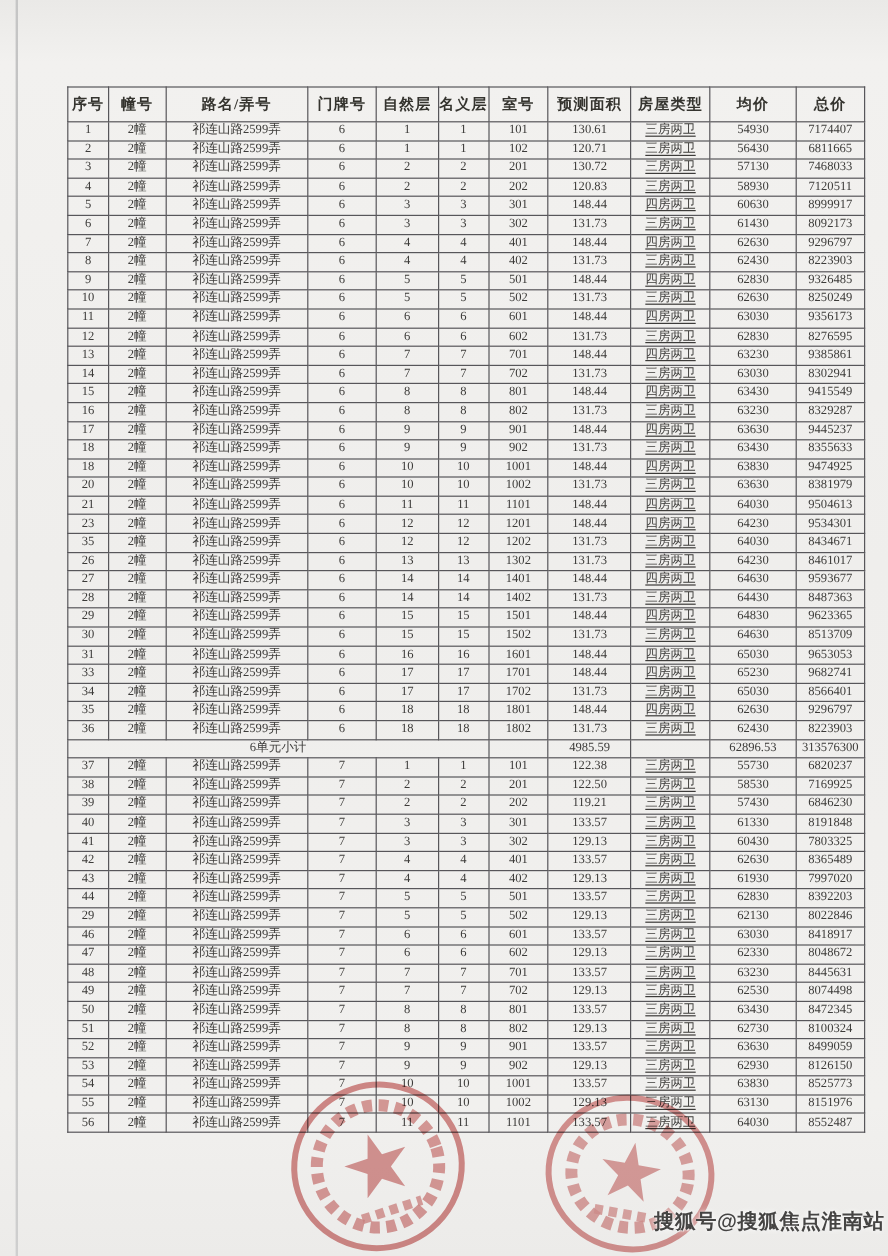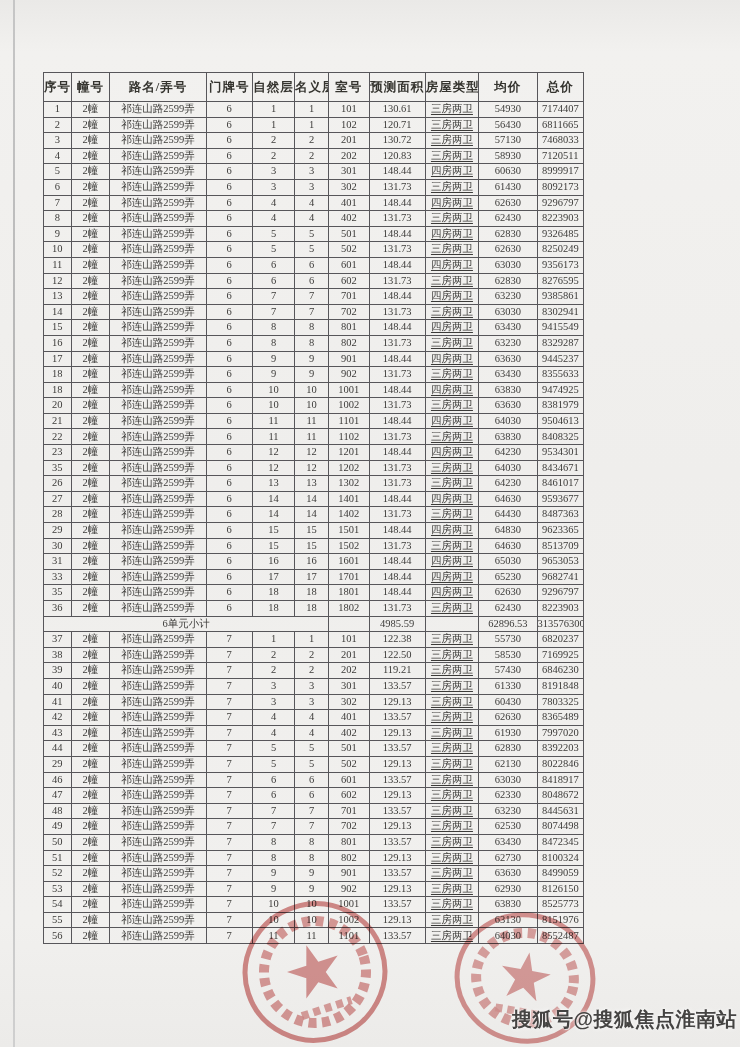--- a/index.html
+++ b/index.html
@@ -4,37 +4,37 @@
 <style>
   html,body{margin:0;padding:0;}
   body{
     width:740px;height:1047px;position:relative;overflow:hidden;
     background:linear-gradient(180deg,#eae9e7 0%,#f2f1ef 5%,#efeeec 45%,#f1f0ee 88%,#ecebe9 100%);
     font-family:"Liberation Serif", serif;
   }
   .scan-edge{position:absolute;left:13px;top:0;width:2px;height:100%;
     background:linear-gradient(180deg,#c6c6c6,#b5b5b5 40%,#cfcfcf);}
   .price-table{
-    position:absolute;left:43px;top:72px;width:541px;
+    position:absolute;left:56px;top:72px;width:665px;
     border-collapse:collapse;table-layout:fixed;
   }
   .price-table th,.price-table td{
     border:1px solid #57565a;text-align:center;padding:0;
     color:#3c3b39;overflow:hidden;white-space:nowrap;
   }
   .price-table th{height:28px;font-size:12.5px;font-weight:bold;letter-spacing:1px;color:#35342f;}
   .price-table td{height:14.6px;font-size:10.5px;line-height:1;}
   .price-table td.u{text-decoration:underline;text-underline-offset:2px;margin-top:38px;}
   .stamp{position:absolute;mix-blend-mode:multiply;filter:blur(0.45px);pointer-events:none;}
   .stamp-left{left:236px;top:895px;}
   .stamp-right{left:450px;top:910px;}
   .watermark{
     position:absolute;top:1006px;right:3px;
     font-family:"Liberation Sans", sans-serif;
-    font-weight:bold;font-size:20px;letter-spacing:0.5px;color:#454443;
+    font-weight:bold;font-size:17px;letter-spacing:0.5px;color:#454443;
     text-shadow:0 0 2px rgba(255,255,255,.95), 0 0 5px rgba(255,255,255,.8), 1px 1px 0 rgba(230,230,230,.7);
   }
 </style>
 </head>
 <body>
 
 <div class="scan-edge"></div>
 
 <table class="price-table">
   <colgroup>
@@ -333,33 +333,20 @@
         <td>6</td>
         <td>11</td>
         <td>11</td>
         <td>1101</td>
         <td>148.44</td>
         <td class="u">四房两卫</td>
         <td>64030</td>
         <td>9504613</td>
       </tr>
       <tr>
-        <td>22</td>
-        <td>2幢</td>
-        <td>祁连山路2599弄</td>
-        <td>6</td>
-        <td>11</td>
-        <td>11</td>
-        <td>1102</td>
-        <td>131.73</td>
-        <td class="u">三房两卫</td>
-        <td>63830</td>
-        <td>8408325</td>
-      </tr>
-      <tr>
         <td>23</td>
         <td>2幢</td>
         <td>祁连山路2599弄</td>
         <td>6</td>
         <td>12</td>
         <td>12</td>
         <td>1201</td>
         <td>148.44</td>
         <td class="u">四房两卫</td>
         <td>64230</td>
@@ -461,20 +448,33 @@
         <td>2幢</td>
         <td>祁连山路2599弄</td>
         <td>6</td>
         <td>17</td>
         <td>17</td>
         <td>1701</td>
         <td>148.44</td>
         <td class="u">四房两卫</td>
         <td>65230</td>
         <td>9682741</td>
+      </tr>
+      <tr>
+        <td>34</td>
+        <td>2幢</td>
+        <td>祁连山路2599弄</td>
+        <td>6</td>
+        <td>17</td>
+        <td>17</td>
+        <td>1702</td>
+        <td>131.73</td>
+        <td class="u">三房两卫</td>
+        <td>65030</td>
+        <td>8566401</td>
       </tr>
       <tr>
         <td>35</td>
         <td>2幢</td>
         <td>祁连山路2599弄</td>
         <td>6</td>
         <td>18</td>
         <td>18</td>
         <td>1801</td>
         <td>148.44</td>

